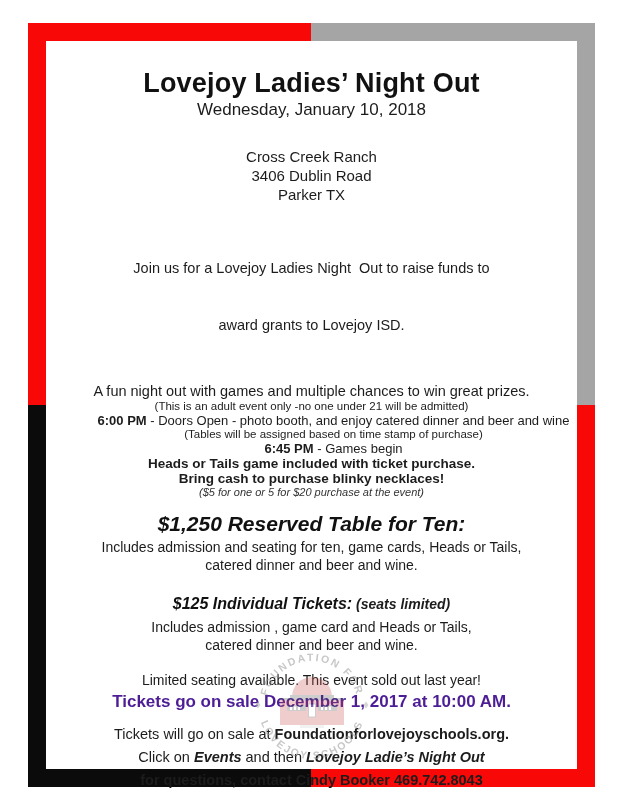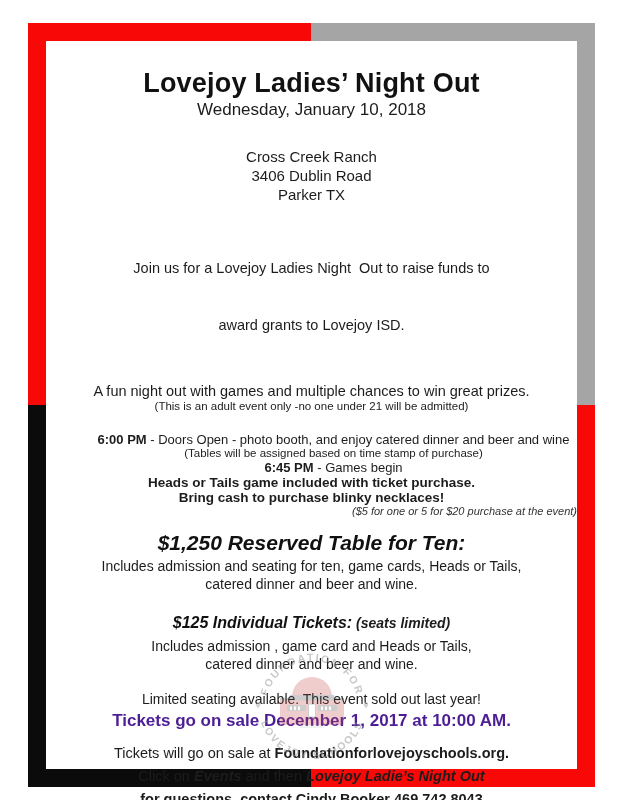--- a/index.html
+++ b/index.html
@@ -22,25 +22,25 @@
   .bar-right-bottom { left:577px; top:405px; width:18px;  height:382px; }
 
   
   .content { position:absolute; left:46px; top:41px; width:531px; text-align:center; }
   .title   { margin-top:28px; font-size:27px; font-weight:bold; line-height:1.05; letter-spacing:.2px; color:#111; }
   .date    { font-size:17px; line-height:1.25; margin-top:2px; }
   .venue   { margin-top:26px; font-size:15px; line-height:19px; }
   .intro   { margin-top:17px; font-size:14.5px; line-height:19px; white-space:pre-wrap; }
   .fun     { margin-top:9px; font-size:14.5px; line-height:18px; }
   .note    { font-size:11.5px; line-height:13px; color:#222; }
-  .sched   { margin-top:19px; font-size:13px; line-height:15px;padding-left:44px; }
+  .sched   { margin-top:0; font-size:13px; line-height:15px;padding-left:44px; }
   .sched .note { line-height:13px; }
   .bline   { font-weight:bold; }
   .heads   { font-weight:bold; font-size:13.5px; line-height:15px; }
-  .note-sm { font-style:italic; font-size:11px; line-height:12px; font-weight:normal; color:#333;text-align:right; }
+  .note-sm { font-style:italic; font-size:11px; line-height:12px; font-weight:normal; color:#333; }
   .offer1  { margin-top:13px; }
   .offer2  { margin-top:17px; }
   .offer-h { font-weight:bold; font-style:italic; font-size:21px; line-height:25px; color:#111; }
   .offer-h2{ font-weight:bold; font-style:italic; font-size:16px; line-height:25px; color:#111; }
   .offer-note { font-weight:bold; font-style:italic; font-size:14px; }
   .offer-d { font-size:14px; line-height:18px; margin-top:2px; }
   .limited { margin-top:17px; font-size:14px; line-height:19px; }
   .onsale  { font-weight:bold; font-size:17px; line-height:23px; color:#4c1d95; }
   .webblk  { margin-top:10px; font-size:14.5px; line-height:23px; }
   .bi      { font-weight:bold; font-style:italic; }

